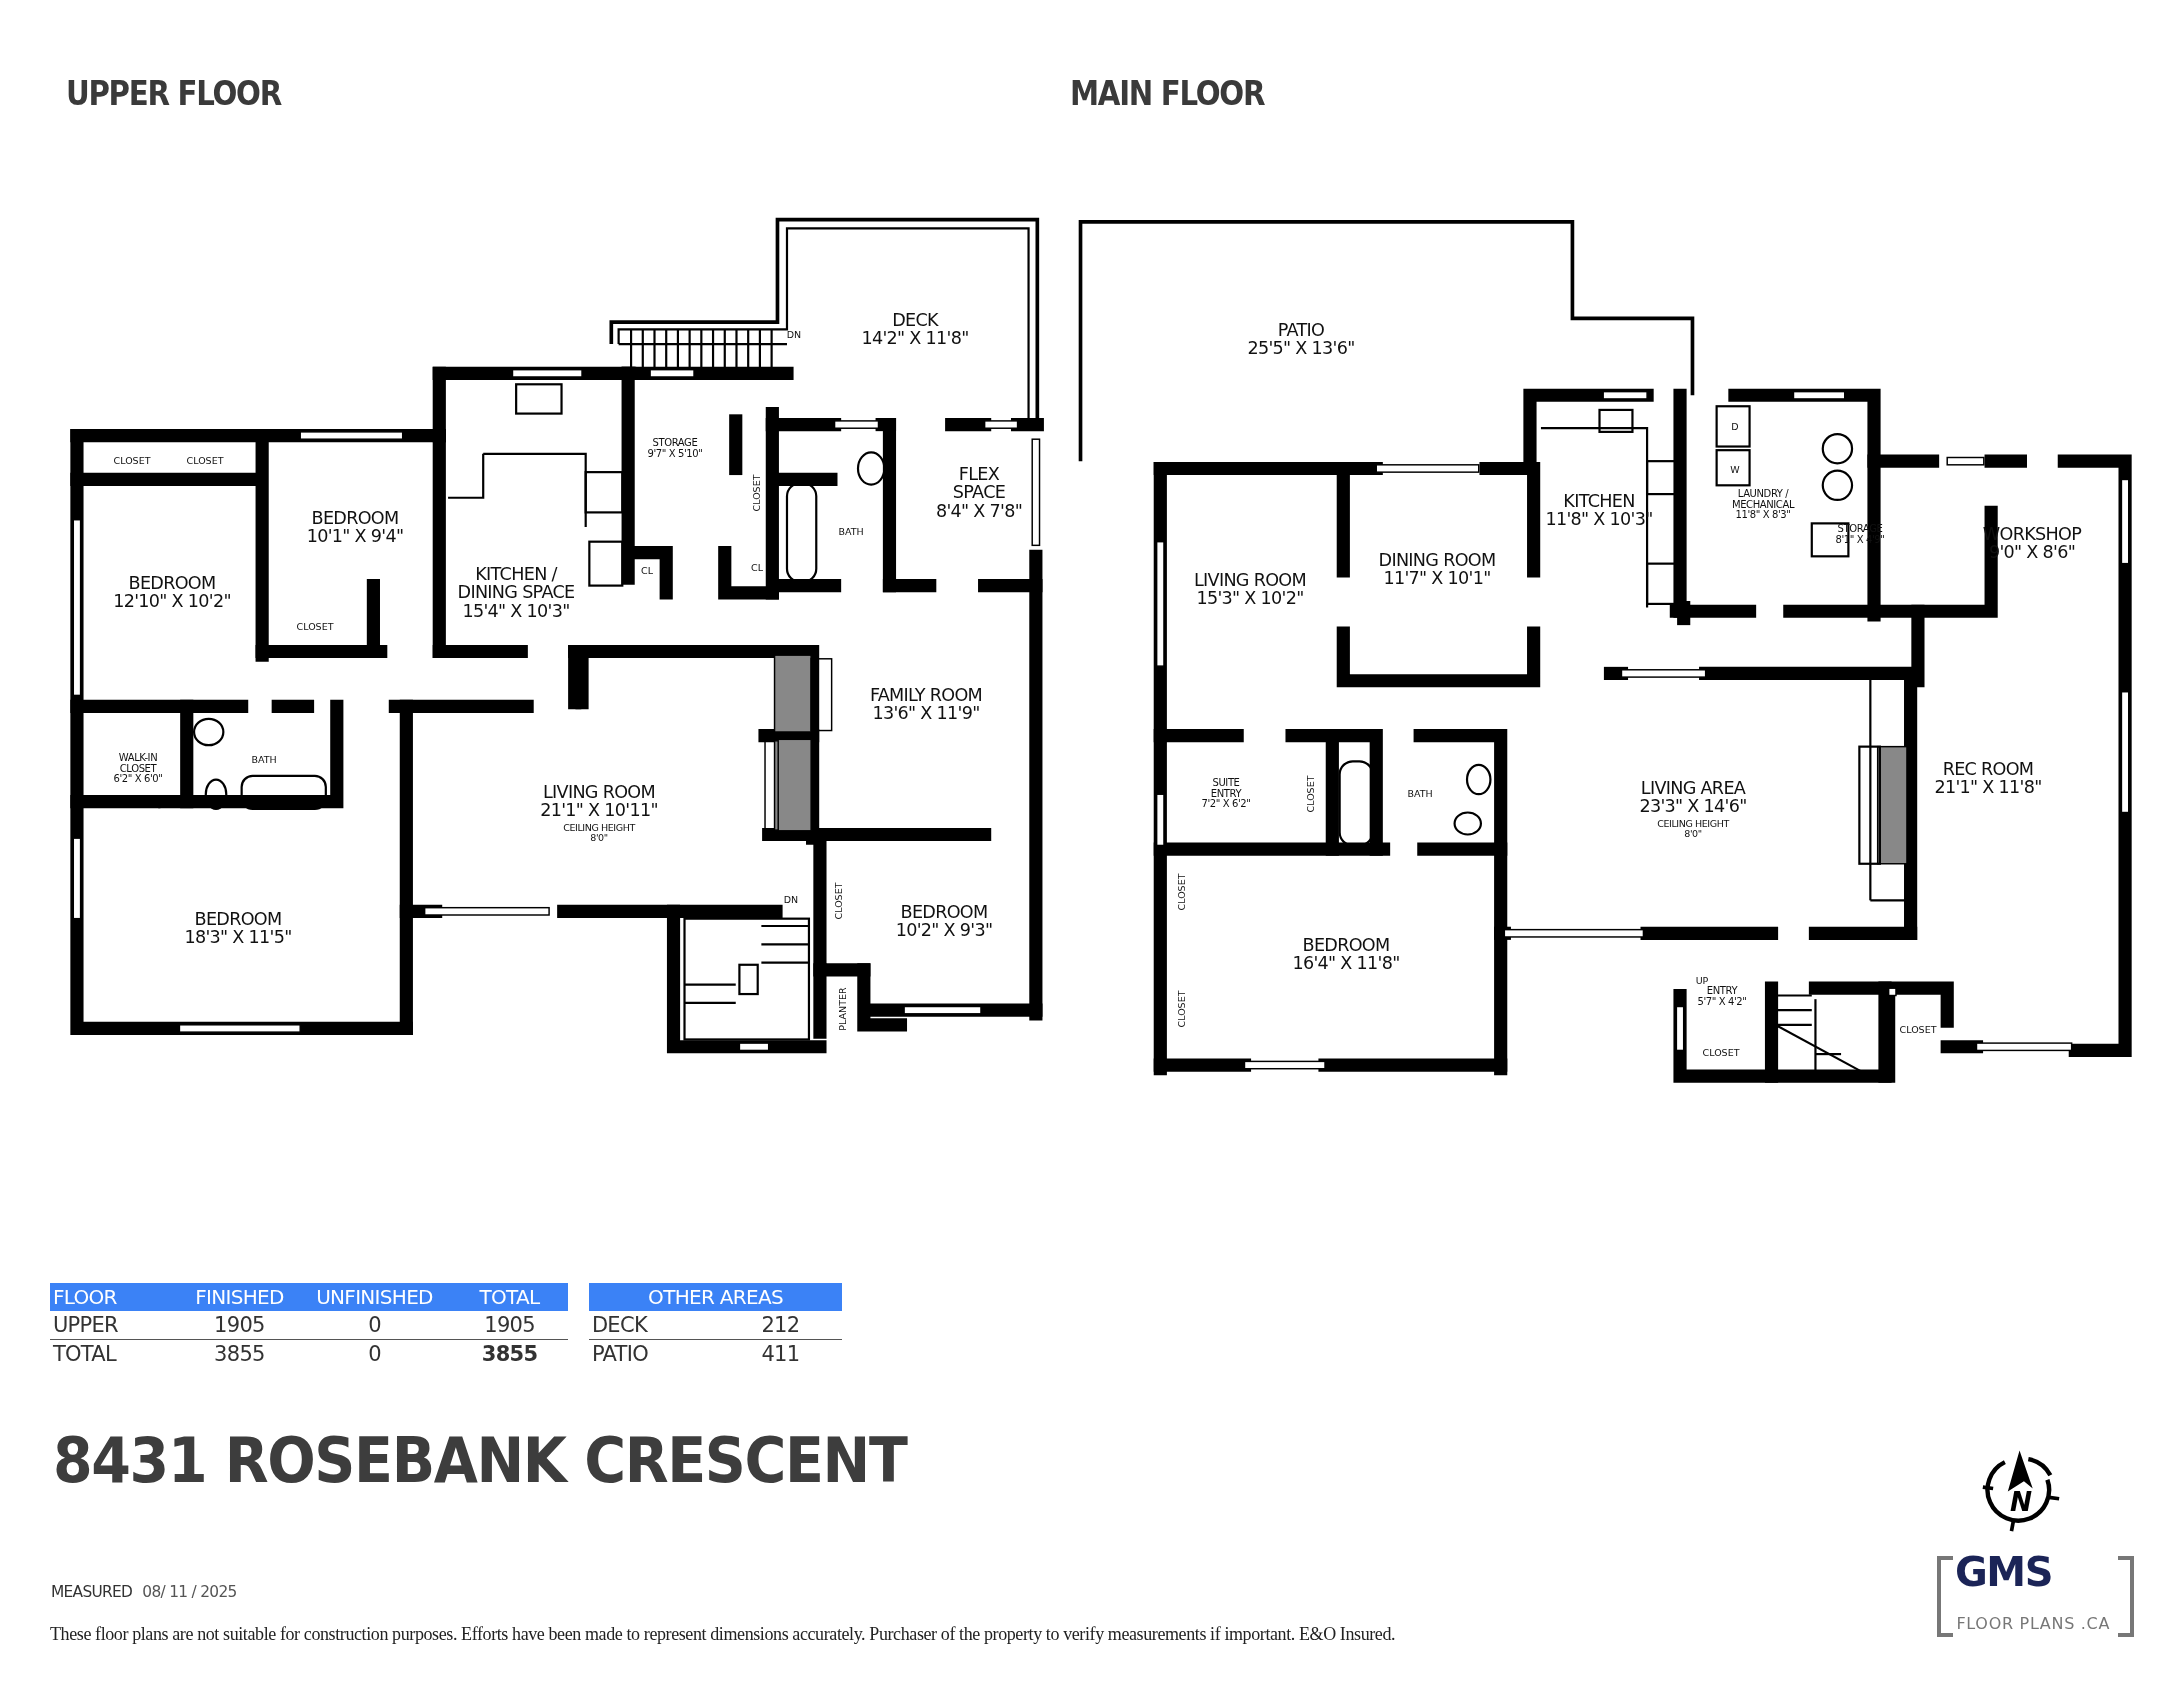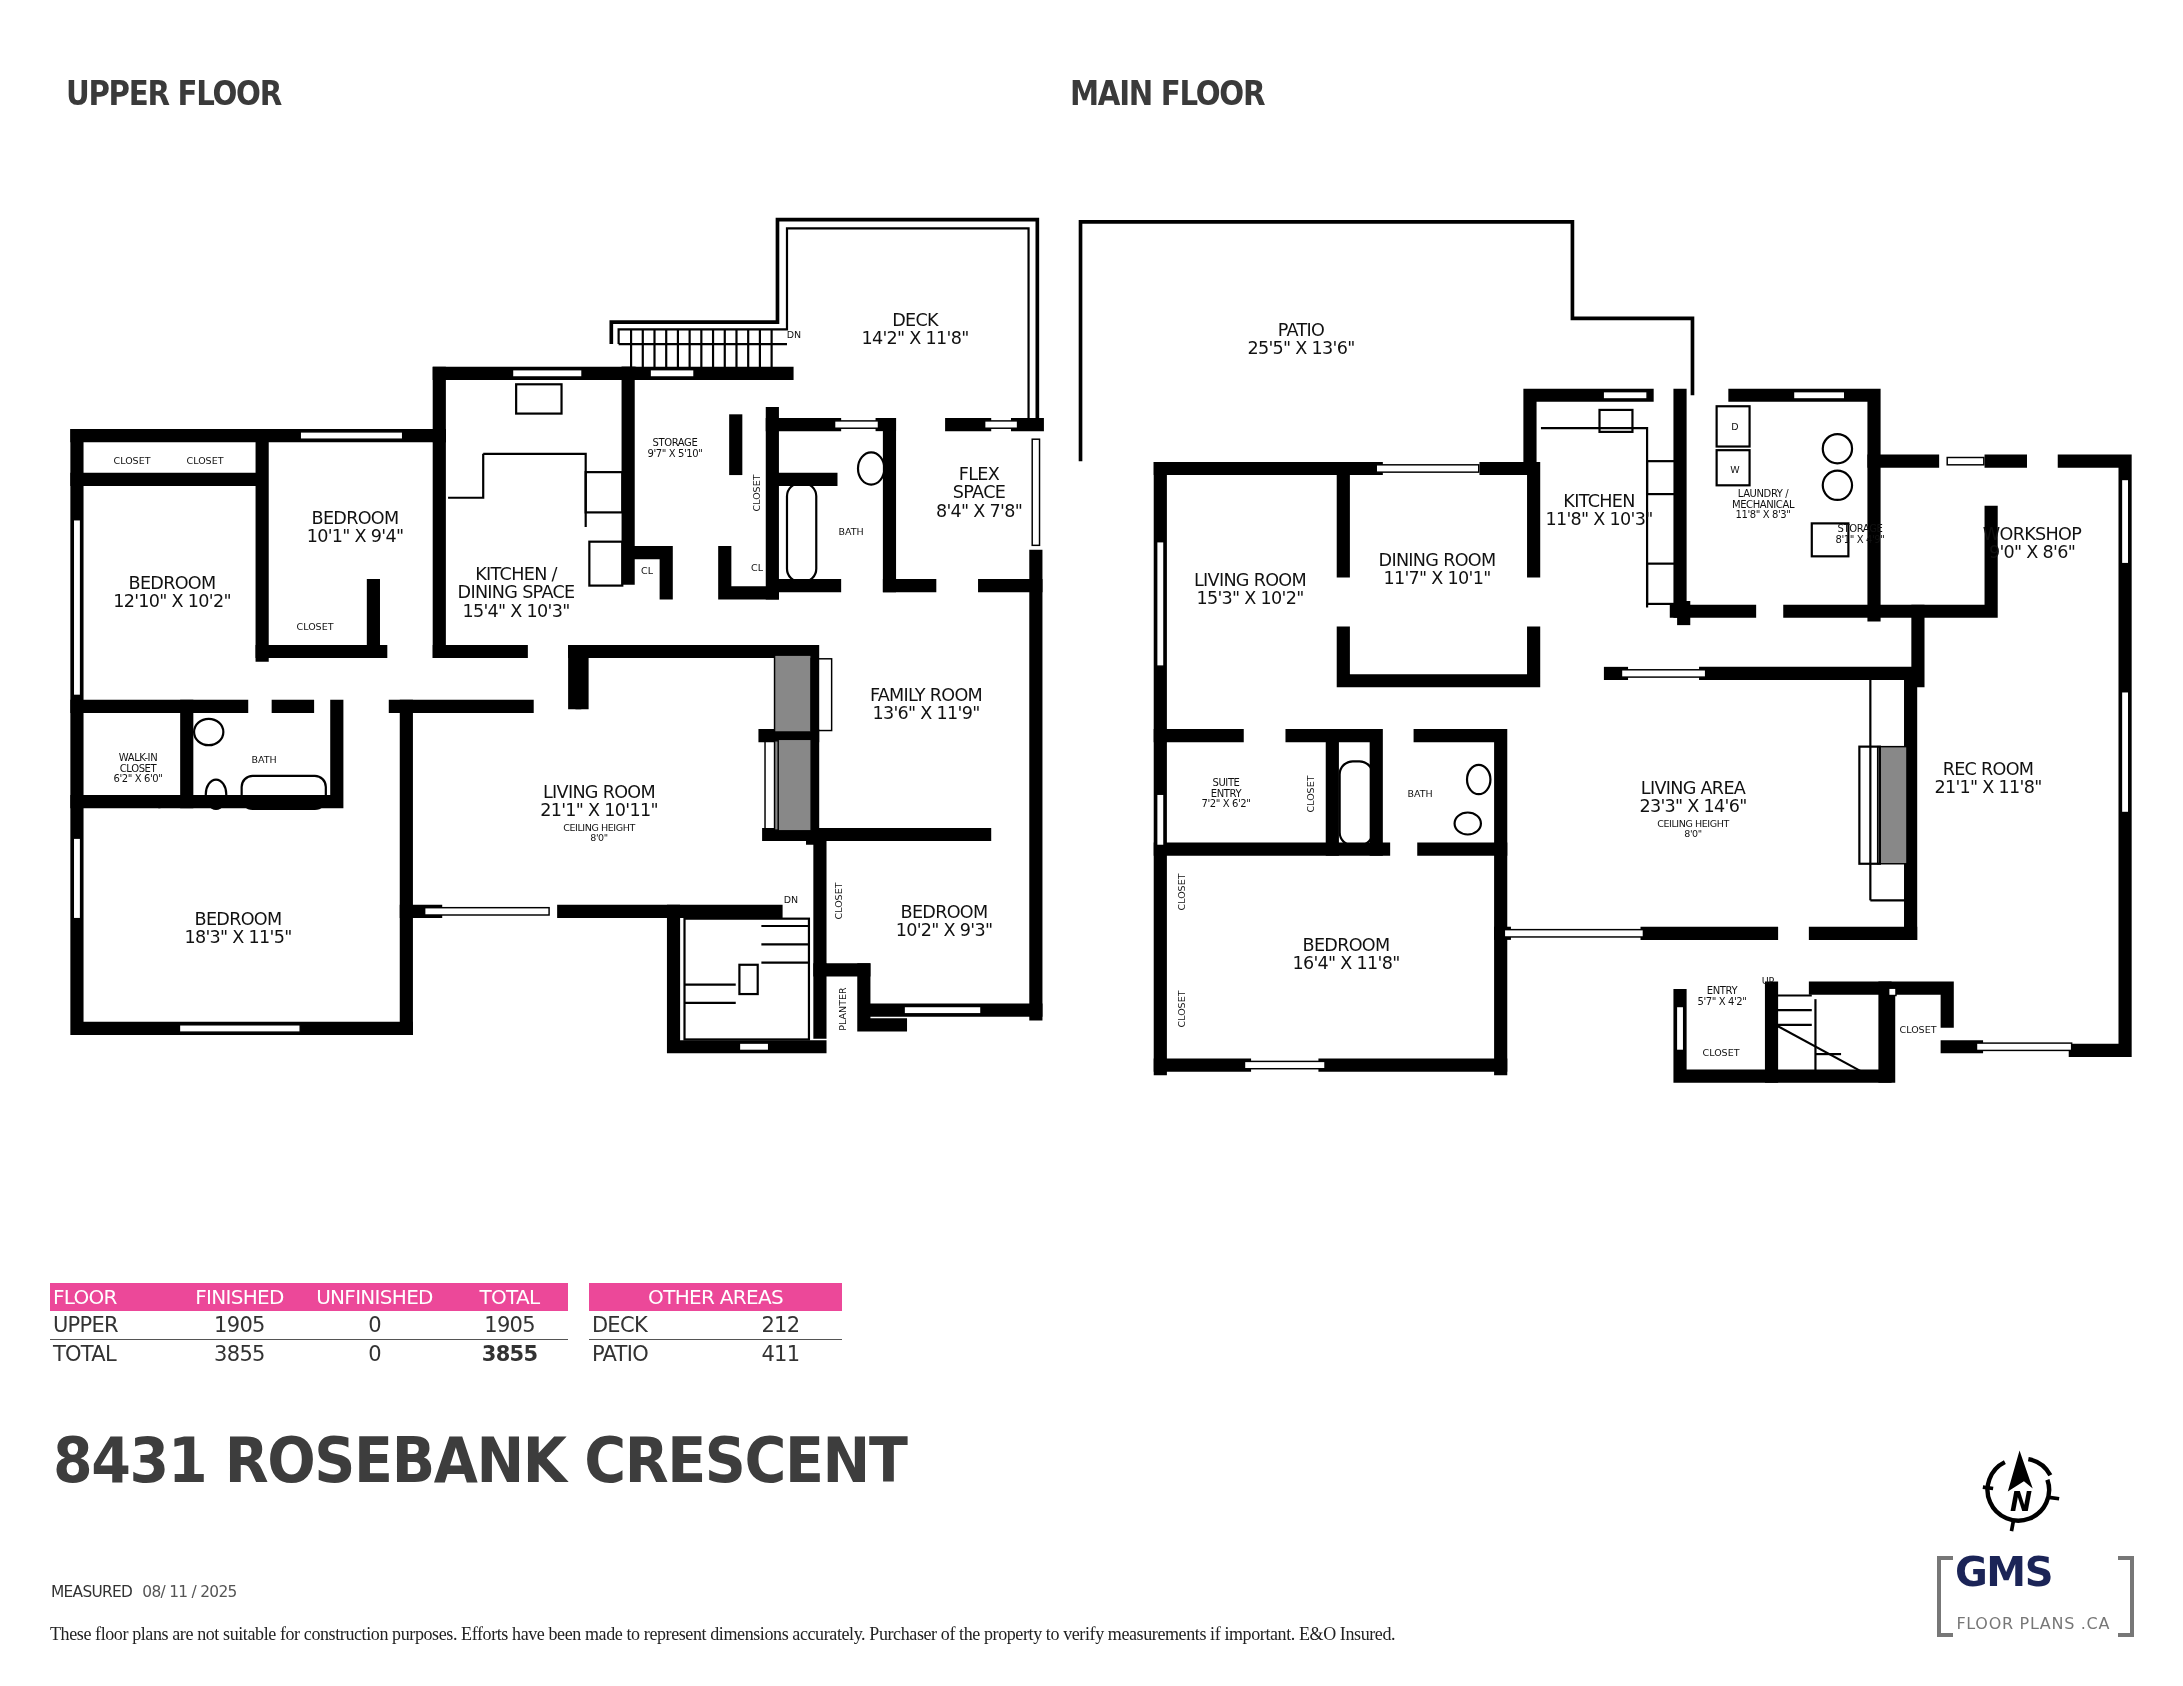--- a/index.html
+++ b/index.html
@@ -11,21 +11,21 @@
   .line{stroke:#000;stroke-width:3;fill:none;}
   .win{stroke:#000;stroke-width:2;fill:#fff;}
   .room-label{position:absolute;text-align:center;transform:translate(-50%,-50%);line-height:1.05;white-space:nowrap;font-family:"DejaVu Sans",sans-serif;transform-origin:center;}
   .room-label .name{display:block;font-size:17.6px;letter-spacing:-0.7px;}
   .room-label .dim{display:block;font-size:17.6px;letter-spacing:-0.7px;}
   .room-label .sub{display:block;font-size:9.5px;letter-spacing:-0.4px;margin-top:2.9px;}
   .room-label.small .name,.room-label.small .dim{font-size:10px;letter-spacing:-0.4px;}
   .tiny{position:absolute;font-family:"DejaVu Sans",sans-serif;font-size:9.5px;transform:translate(-50%,-50%);white-space:nowrap;}
   .tiny.vert{transform:translate(-50%,-50%) rotate(-90deg);}
   table.area{position:absolute;border-collapse:collapse;font-family:"DejaVu Sans",sans-serif;font-size:21px;color:#333;}
-  table.area th{background:#ec4899;color:#fff;font-weight:normal;font-size:20px;height:28px;padding:0 2.9px;letter-spacing:-0.7px;}
+  table.area th{background:#3b82f6;color:#fff;font-weight:normal;font-size:20px;height:28px;padding:0 2.9px;letter-spacing:-0.7px;}
   table.area td{height:28px;padding:0 2.9px;letter-spacing:-0.7px;}
   table.area tr.sep td{border-bottom:1.5px solid #555;}
   .address{position:absolute;left:53px;top:1424px;font-family:"DejaVu Sans",sans-serif;font-weight:bold;font-size:62px;color:#3d3d3d;letter-spacing:-1.5px;transform:scaleX(0.92);transform-origin:left top;}
   .measured{position:absolute;left:51px;top:1583px;font-family:"DejaVu Sans",sans-serif;font-size:15.4px;color:#333;letter-spacing:-0.7px;}
   .measured .date{color:#555;margin-left:5.9px;}
   .disclaimer{position:absolute;left:50px;top:1624px;font-family:Liberation Serif, serif;font-size:18px;color:#222;letter-spacing:-0.4px;}
   .logo{position:absolute;left:1933px;top:1552px;width:205px;height:88px;}
   .logo .brand{position:absolute;left:22px;top:-2.9px;font-family:"DejaVu Sans",sans-serif;font-weight:bold;font-size:40px;color:#1b2457;letter-spacing:-1.5px;}
   .logo .sub{position:absolute;left:23.4px;top:62px;font-family:"DejaVu Sans",sans-serif;font-size:16px;color:#777;letter-spacing:0.7px;}
   .logo .br-l{position:absolute;left:4.4px;top:4.4px;width:11.7px;height:73px;border:4.4px solid #777;border-right:none;}
@@ -356,21 +356,21 @@
   <span class="name">ENTRY</span>
   <span class="dim">5'7" X 4'2"</span>
 </div>
 
 <span class="tiny vert" style="left:1310px;top:794px;">CLOSET</span>
 <span class="tiny vert" style="left:1181px;top:892px;">CLOSET</span>
 <span class="tiny vert" style="left:1181px;top:1009px;">CLOSET</span>
 <span class="tiny" style="left:1721px;top:1052px;">CLOSET</span>
 <span class="tiny" style="left:1918px;top:1029px;">CLOSET</span>
 <span class="tiny" style="left:1420px;top:793px;">BATH</span>
-<span class="tiny" style="left:1768px;top:980px;">UP</span>
+<span class="tiny" style="left:1702px;top:980px;">UP</span>
 <span class="tiny" style="left:1735px;top:426px;">D</span>
 <span class="tiny" style="left:1735px;top:469px;">W</span>
 
 <table class="area" style="left:50px;top:1283px;width:518px;">
   <thead>
     <tr>
       <th style="text-align:left;width:124px;">FLOOR</th>
       <th style="width:110px;">FINISHED</th>
       <th style="width:146px;">UNFINISHED</th>
       <th style="width:110px;">TOTAL</th>

